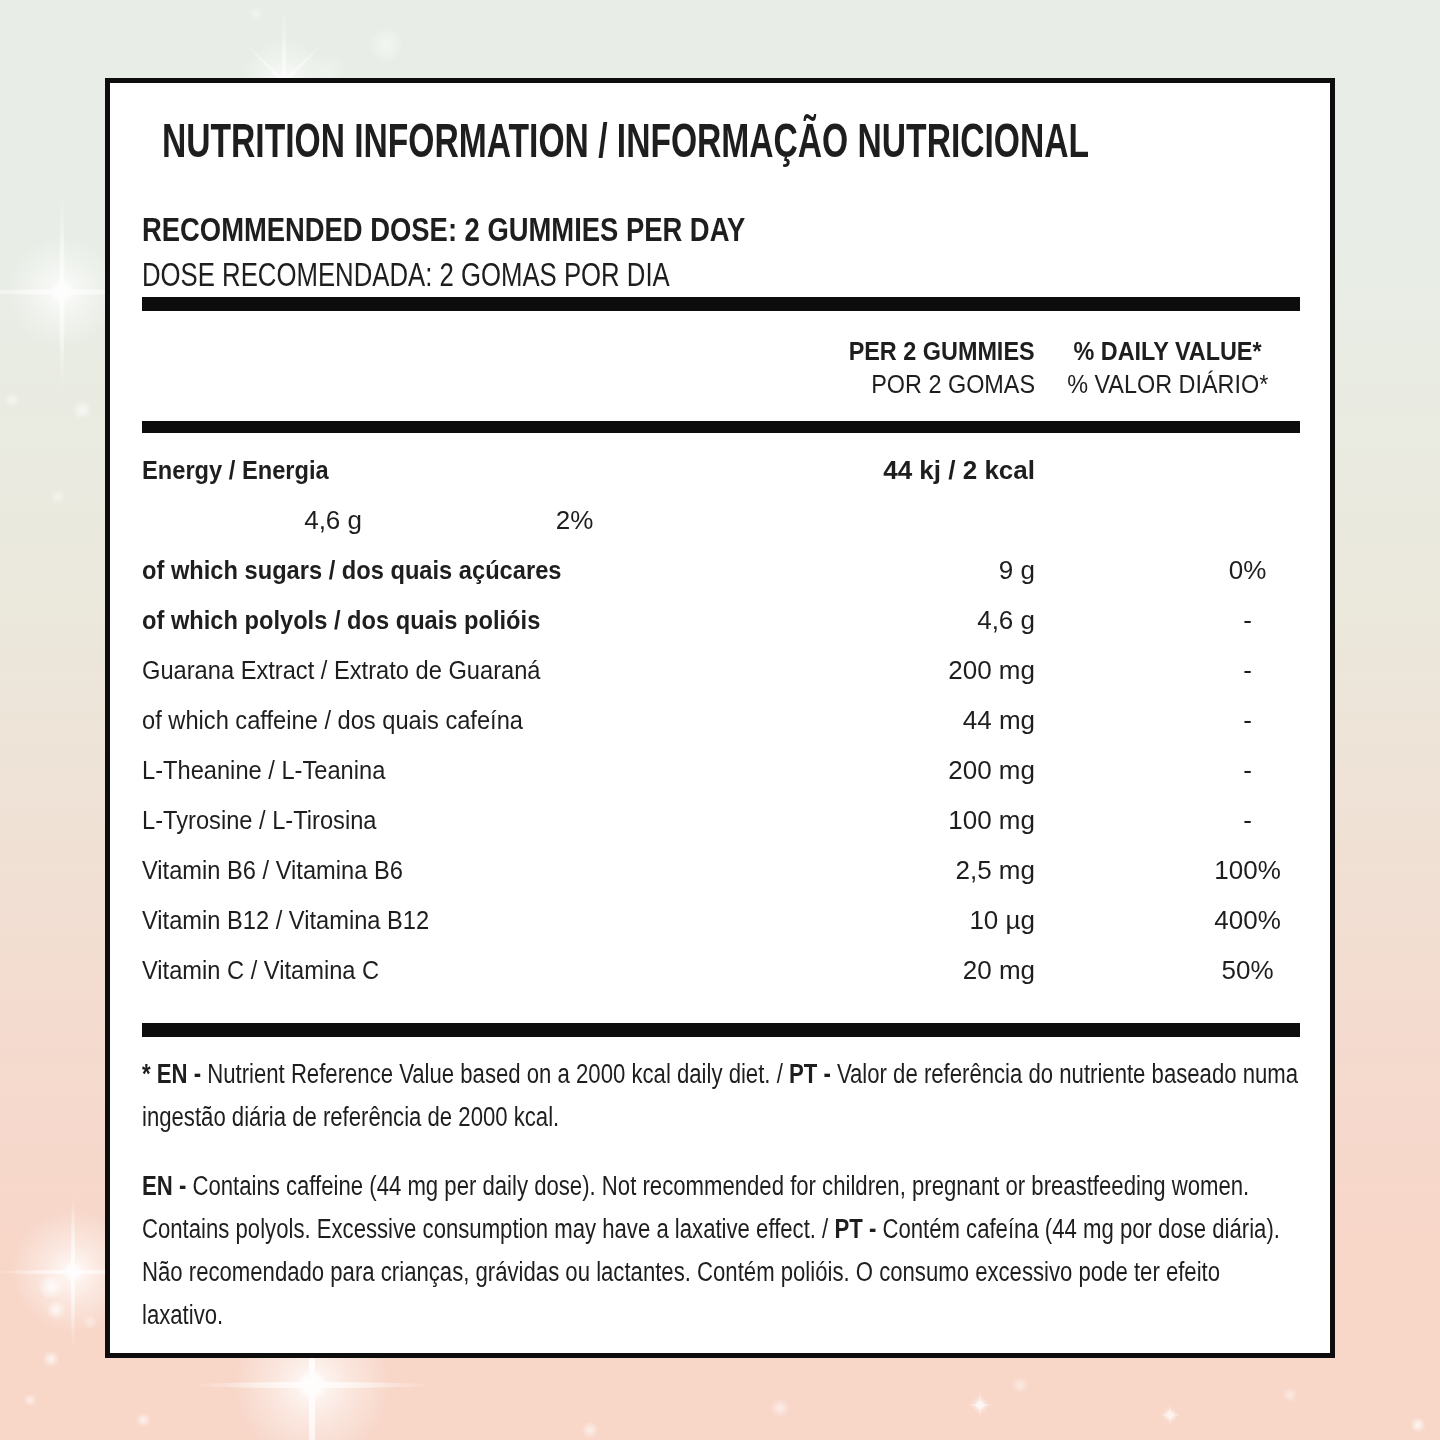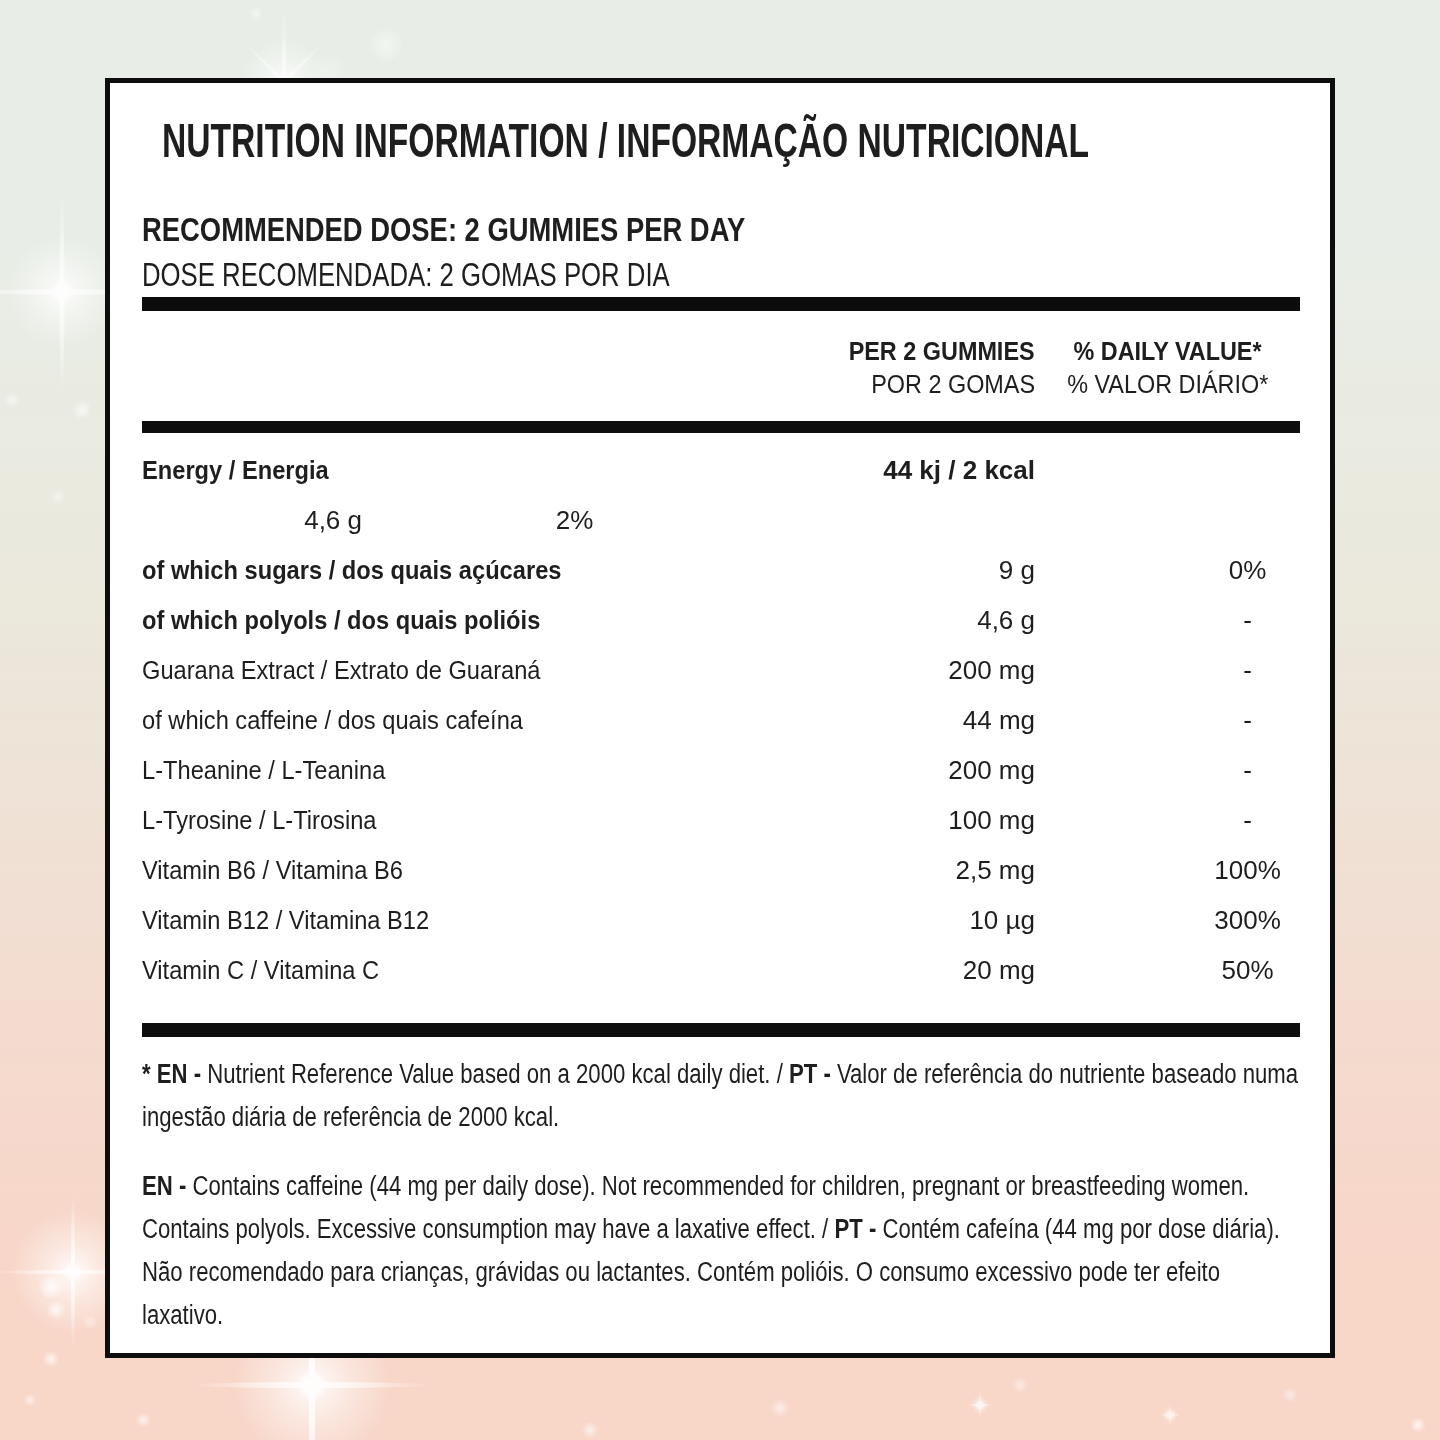--- a/index.html
+++ b/index.html
@@ -193,21 +193,21 @@
         <div class="ndv">-</div>
       </div>
       <div class="nrow">
         <div class="nlabel"><span>Vitamin B6 / Vitamina B6</span></div>
         <div class="namount">2,5 mg</div>
         <div class="ndv">100%</div>
       </div>
       <div class="nrow">
         <div class="nlabel"><span>Vitamin B12 / Vitamina B12</span></div>
         <div class="namount">10 µg</div>
-        <div class="ndv">300%</div>
+        <div class="ndv">400%</div>
       </div>
       <div class="nrow">
         <div class="nlabel"><span>Vitamin C / Vitamina C</span></div>
         <div class="namount">20 mg</div>
         <div class="ndv">50%</div>
       </div>
     </div>
 
   <div class="bar bar3"></div>
 

